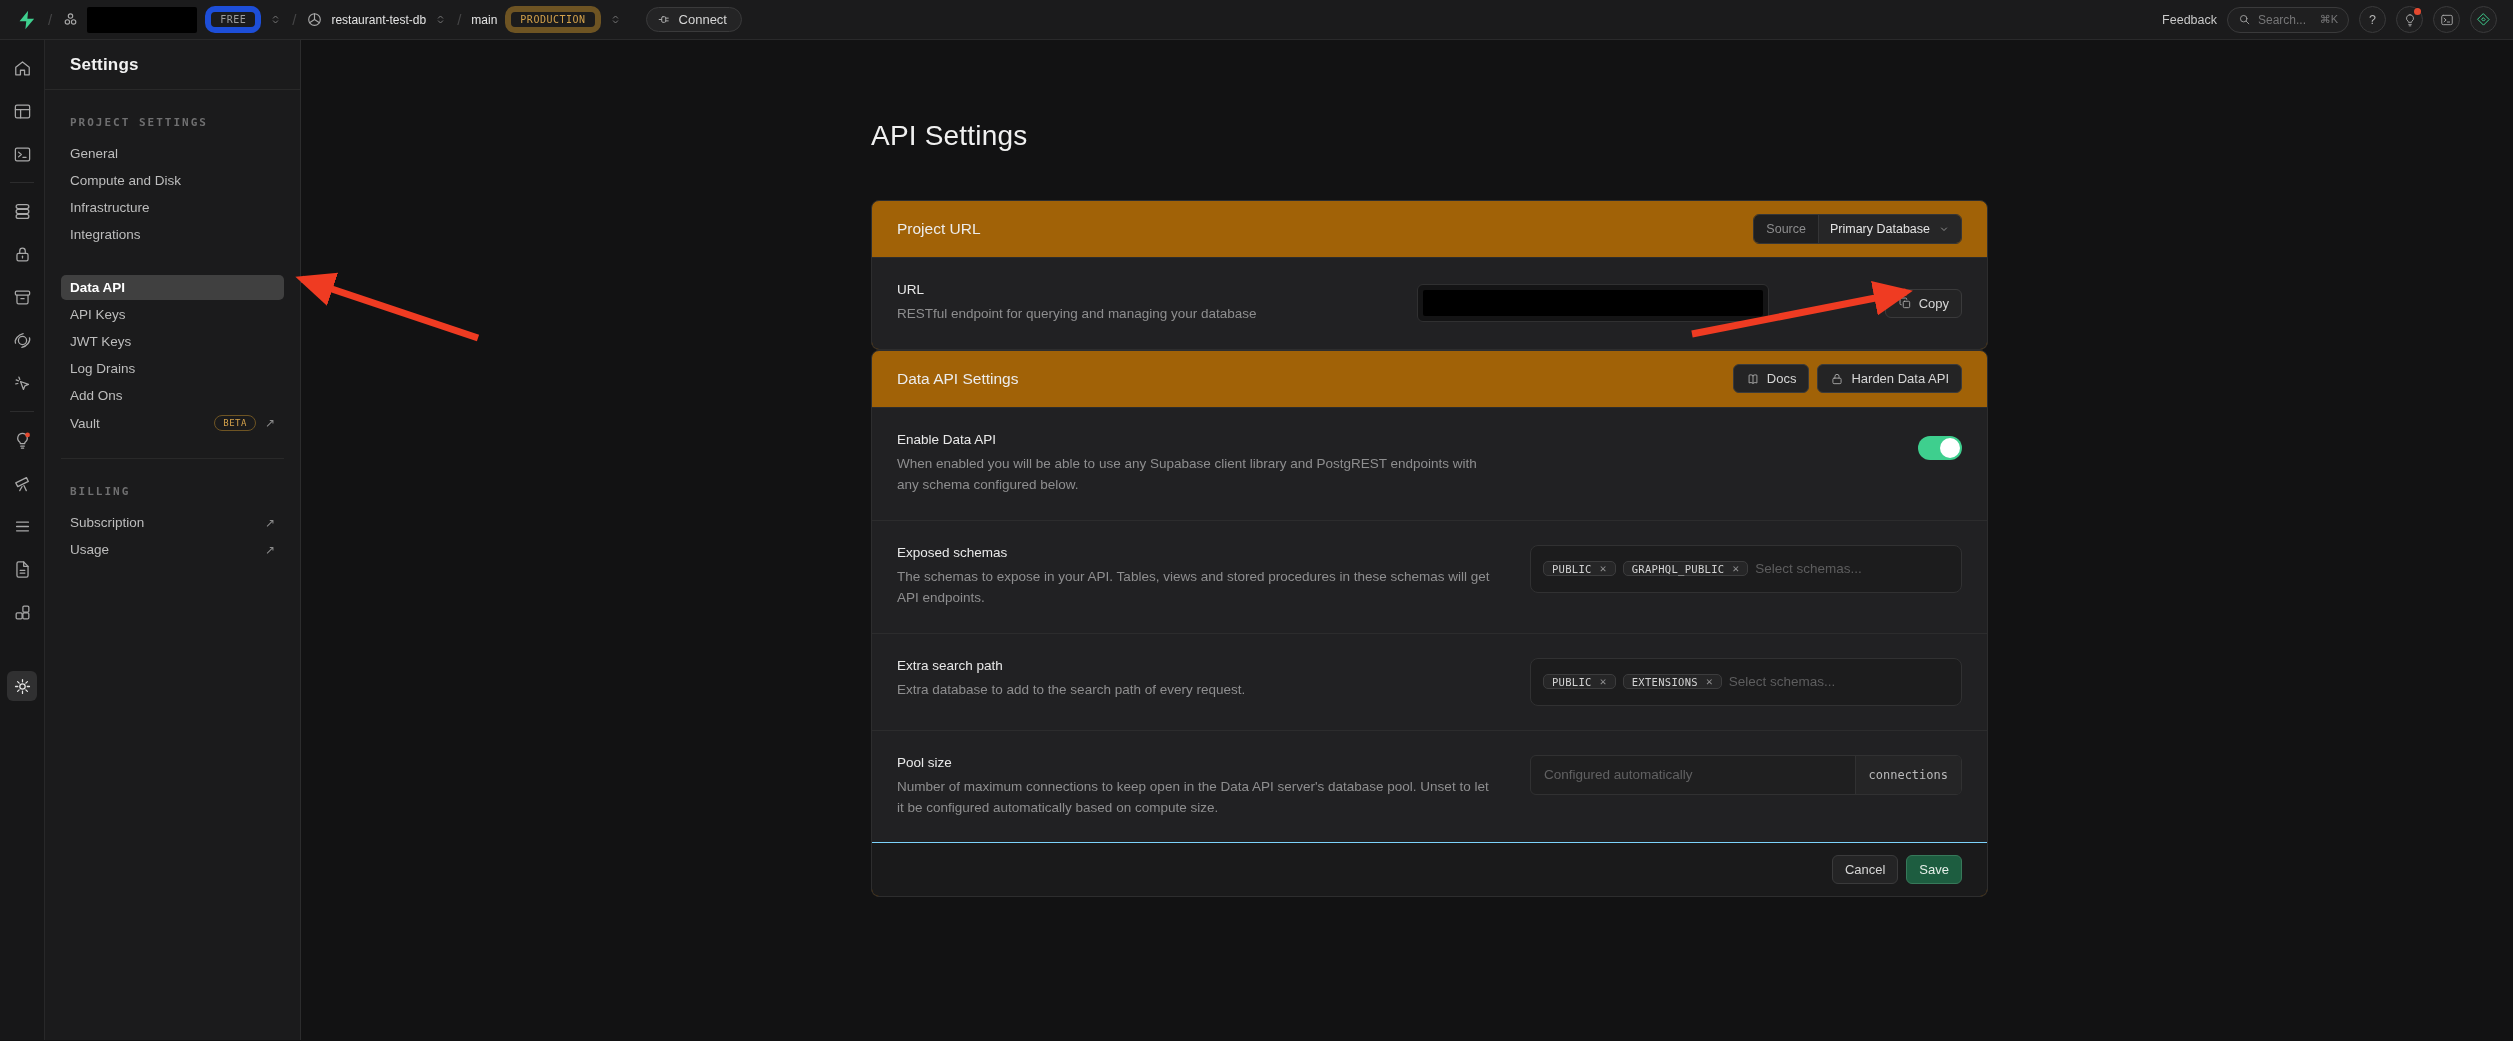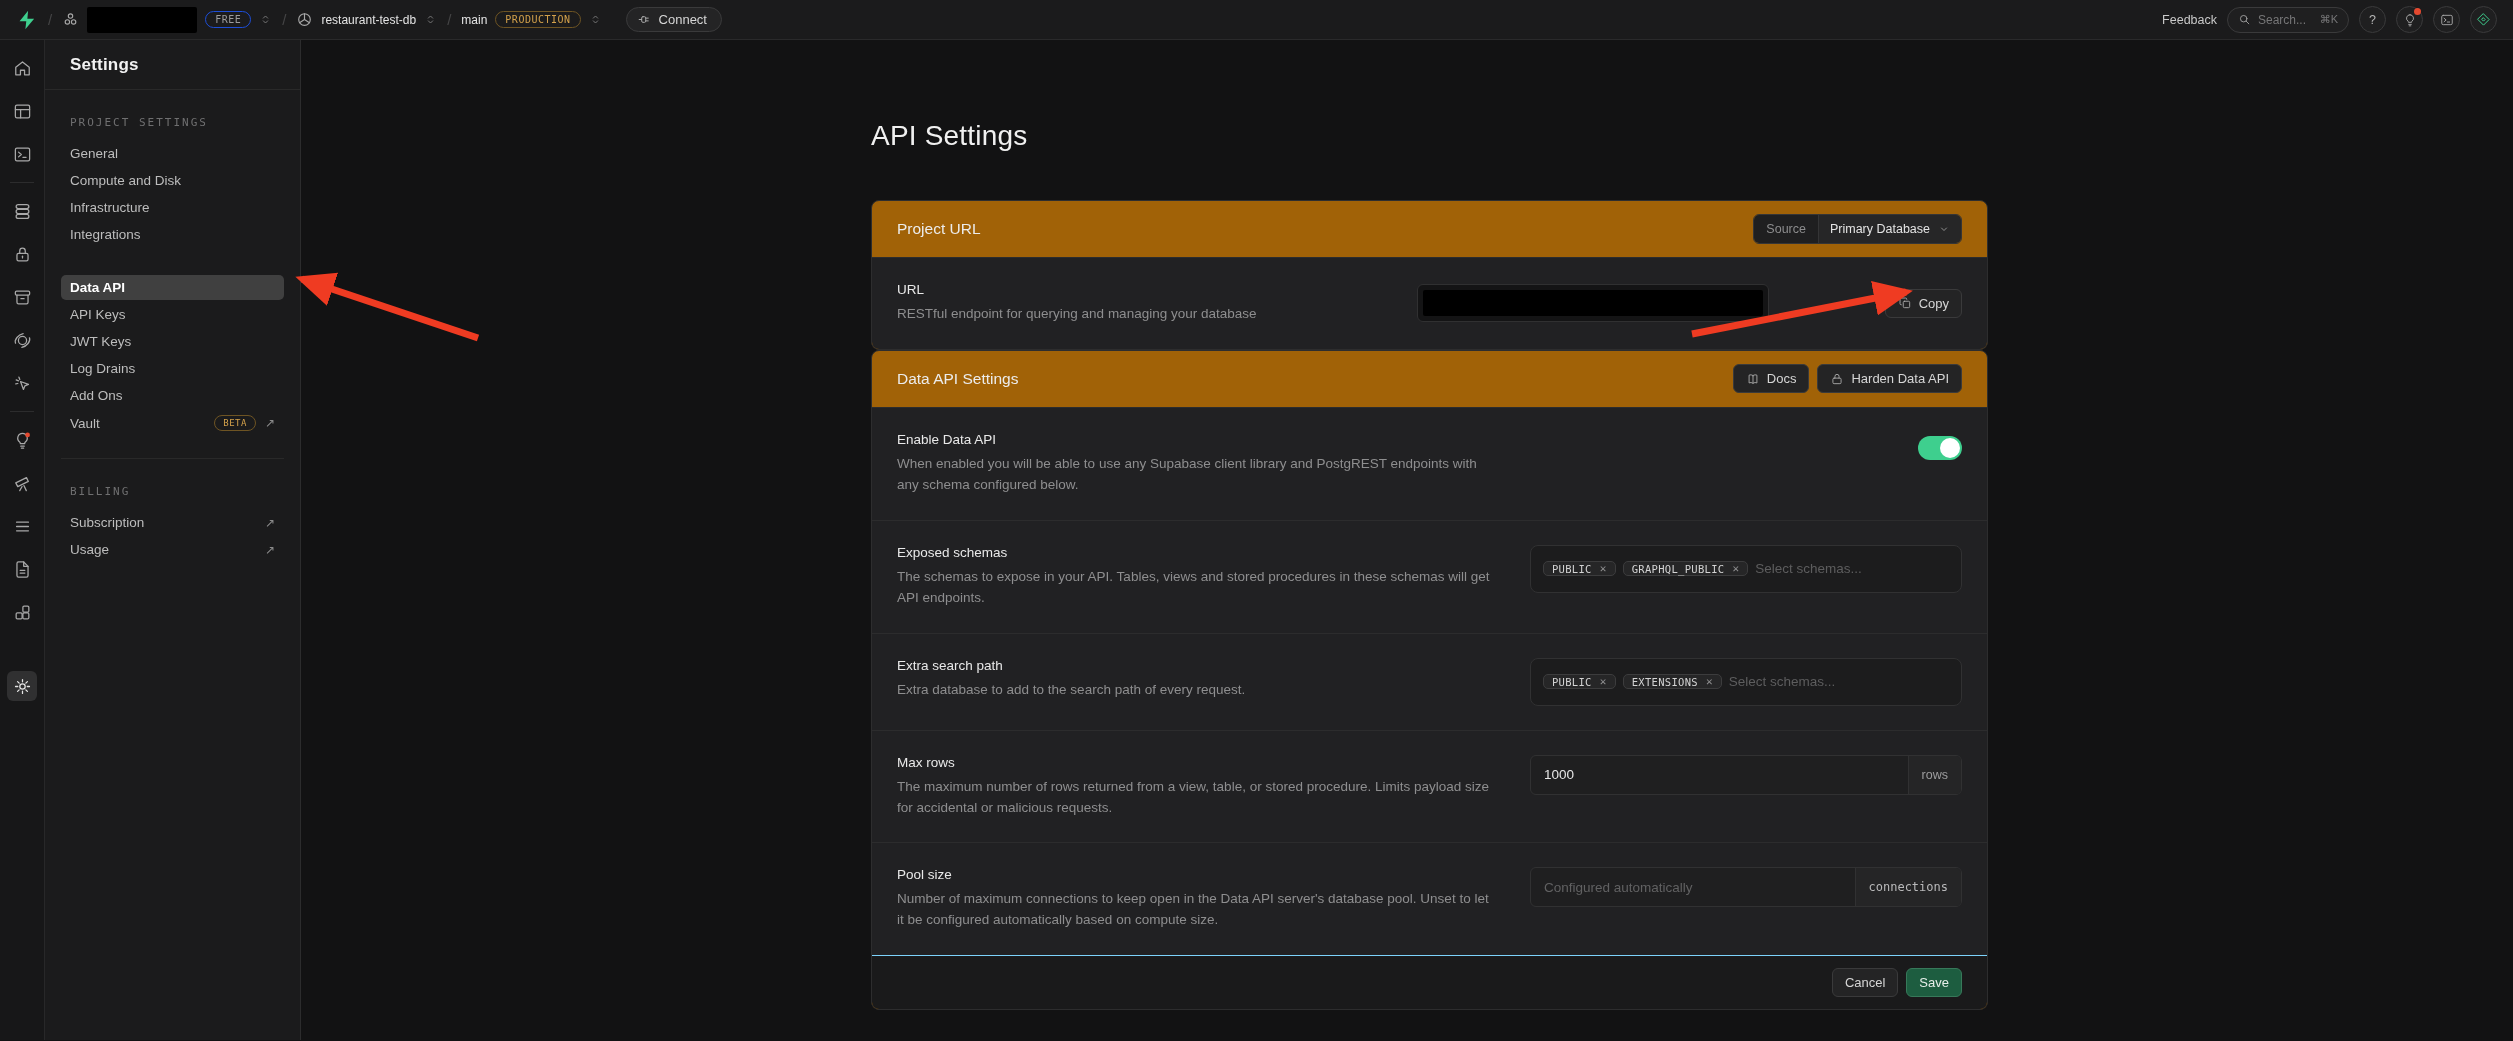--- a/index.html
+++ b/index.html
@@ -19,21 +19,21 @@
   .topbar {
     height:40px; background:#1b1b1c; border-bottom:1px solid #2a2a2b;
     display:flex; align-items:center; padding:0 16px; justify-content:space-between;
   }
   .tb-left, .tb-right { display:flex; align-items:center; gap:10px; }
   .crumb-sep { color:#454546; font-size:15px; }
   .crumb-group { display:flex; align-items:center; gap:8px; }
   .crumb-text { font-size:12px; color:#e4e4e4; }
   .badge-pill {
     font-family:"DejaVu Sans Mono", monospace; font-size:10px; letter-spacing:.5px;
-    padding:2px 9px; border-radius:10px; border:1px solid #1d4ed8; color:#9d9d9d;
+    padding:2px 9px; border-radius:10px; border:6px solid #1d4ed8; color:#9d9d9d;
   }
   .badge-amber { border-color:#6e5423; color:#d3a14b; }
   .redact-org { width:110px; height:26px; background:#000; border-radius:2px; }
   .chev-updown { opacity:.75; }
   .btn {
     display:inline-flex; align-items:center; gap:7px;
     background:#242425; border:1px solid #3a3a3b; color:#d6d6d6;
     font-size:13px; border-radius:6px; padding:6px 12px; cursor:pointer;
     font-family:"Liberation Sans", sans-serif;
   }
@@ -64,21 +64,21 @@
   .rail-item.active { background:#303031; }
   .rail-item.active svg { stroke:#e6e6e6; }
   .rail-div { width:24px; height:1px; background:#2c2c2d; }
   .rail-spacer { height:18px; }
 
   
   .settings-nav { width:256px; background:#1b1b1c; border-right:1px solid #2c2c2d; flex:none; }
   .nav-header { height:50px; display:flex; align-items:center; padding:0 25px; border-bottom:1px solid #292929; }
   .nav-header h2 { font-size:17px; font-weight:700; color:#f2f2f2; letter-spacing:.2px; }
   .nav-section { padding:26px 16px 0; }
-  .nav-label { font-family:"DejaVu Sans Mono", monospace; font-size:11px; color:#6f6f70; letter-spacing:2px; margin:0 0 12px 9px; }
+  .nav-label { font-family:"DejaVu Sans Mono", monospace; font-size:11px; color:#6f6f70; letter-spacing:2px; margin:0 0 12px 9px;font-weight:bold; }
   .nav-item {
     display:flex; align-items:center; font-size:13.5px; color:#bdbdbd;
     padding:5px 9px; border-radius:5px; cursor:pointer; margin-bottom:2px;
   }
   .nav-item.selected { background:#404040; color:#fff; font-weight:700;margin-top:28px; }
   .nav-item .grow { flex:1; }
   .ext-arrow { color:#8a8a8a; font-size:12px; }
   .beta-badge {
     font-family:"DejaVu Sans Mono", monospace; font-size:9px; color:#d3a14b;
     border:1px solid #6e5423; border-radius:9px; padding:2px 8px; margin-right:9px; letter-spacing:.5px;
@@ -495,32 +495,20 @@
               </span>
             <span class="chip">
                 <span>EXTENSIONS</span>
                 <span class="x">✕</span>
               </span>
             <span class="select-ph">Select schemas...</span>
           </div>
         </div>
       </div>
 
-      <div class="card-row">
-        <div class="row-text">
-          <div class="row-label">Max rows</div>
-          <div class="row-desc">The maximum number of rows returned from a view, table, or stored procedure. Limits payload size for accidental or malicious requests.</div>
-        </div>
-        <div class="row-control" style="align-items:flex-start;">
-          <div class="unit-input">
-            <input type="text" value="1000" style="">
-            <span class="unit-suffix">rows</span>
-          </div>
-        </div>
-      </div>
 
       <div class="card-row">
         <div class="row-text">
           <div class="row-label">Pool size</div>
           <div class="row-desc">Number of maximum connections to keep open in the Data API server's database pool. Unset to let it be configured automatically based on compute size.</div>
         </div>
         <div class="row-control" style="align-items:flex-start;">
           <div class="unit-input">
             <input type="text" placeholder="Configured automatically" style="">
             <span class="unit-suffix mono">connections</span>

